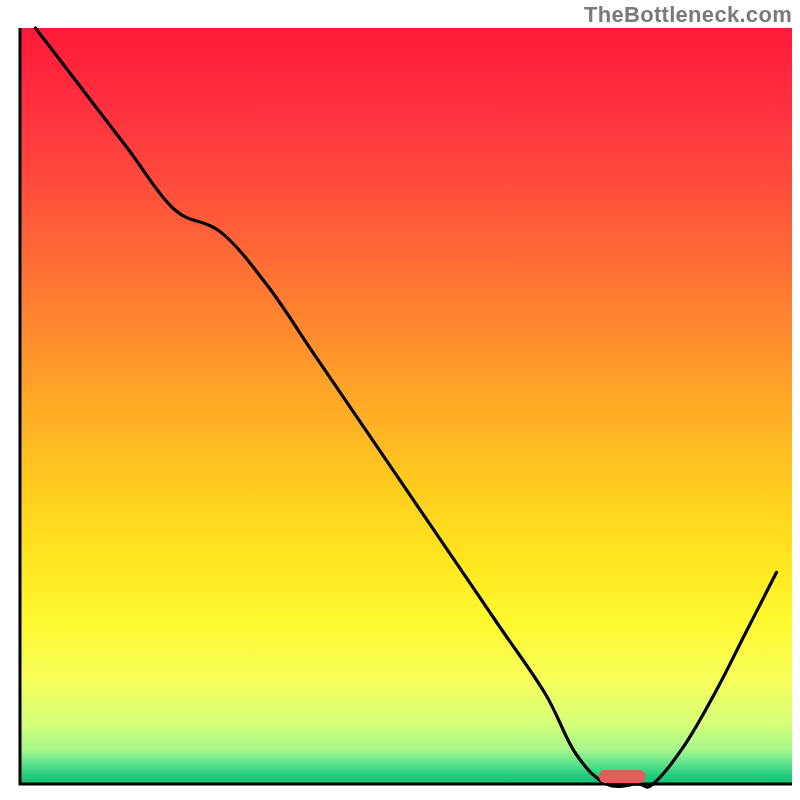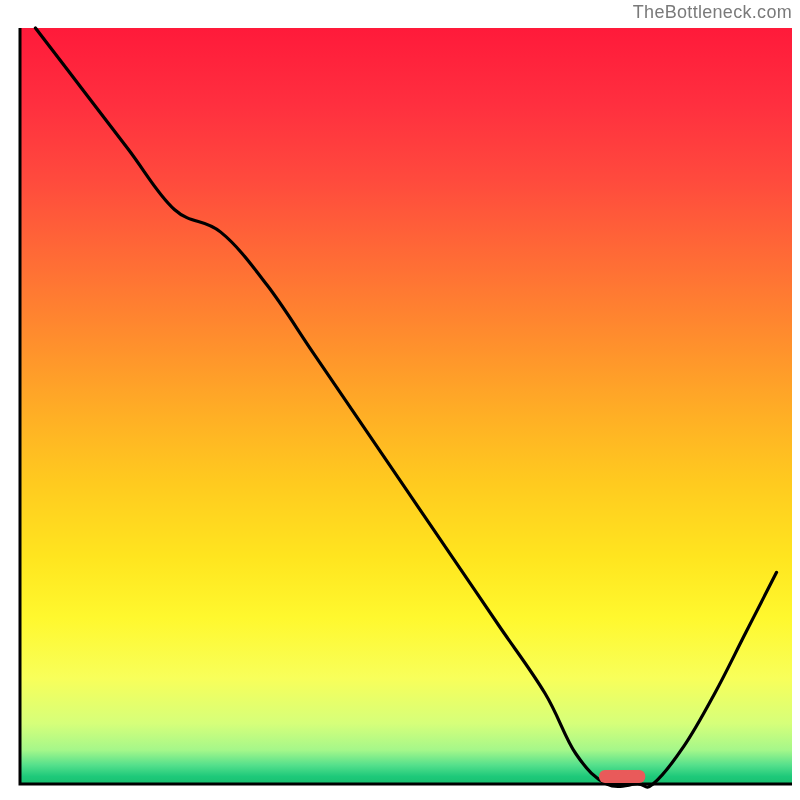--- a/index.html
+++ b/index.html
@@ -13,22 +13,22 @@
   }
   .chart-wrap {
     position: relative;
     width: 800px;
     height: 800px;
   }
   .watermark {
     position: absolute;
     top: 2px;
     right: 8px;
-    font-size: 18px;
-    font-weight: 400;
+    font-size: 22px;
+    font-weight: 700;
     color: #7a7a7a;
     letter-spacing: 0.3px;
     z-index: 10;
   }
   svg {
     display: block;
   }
 </style>
 </head>
 <body>

